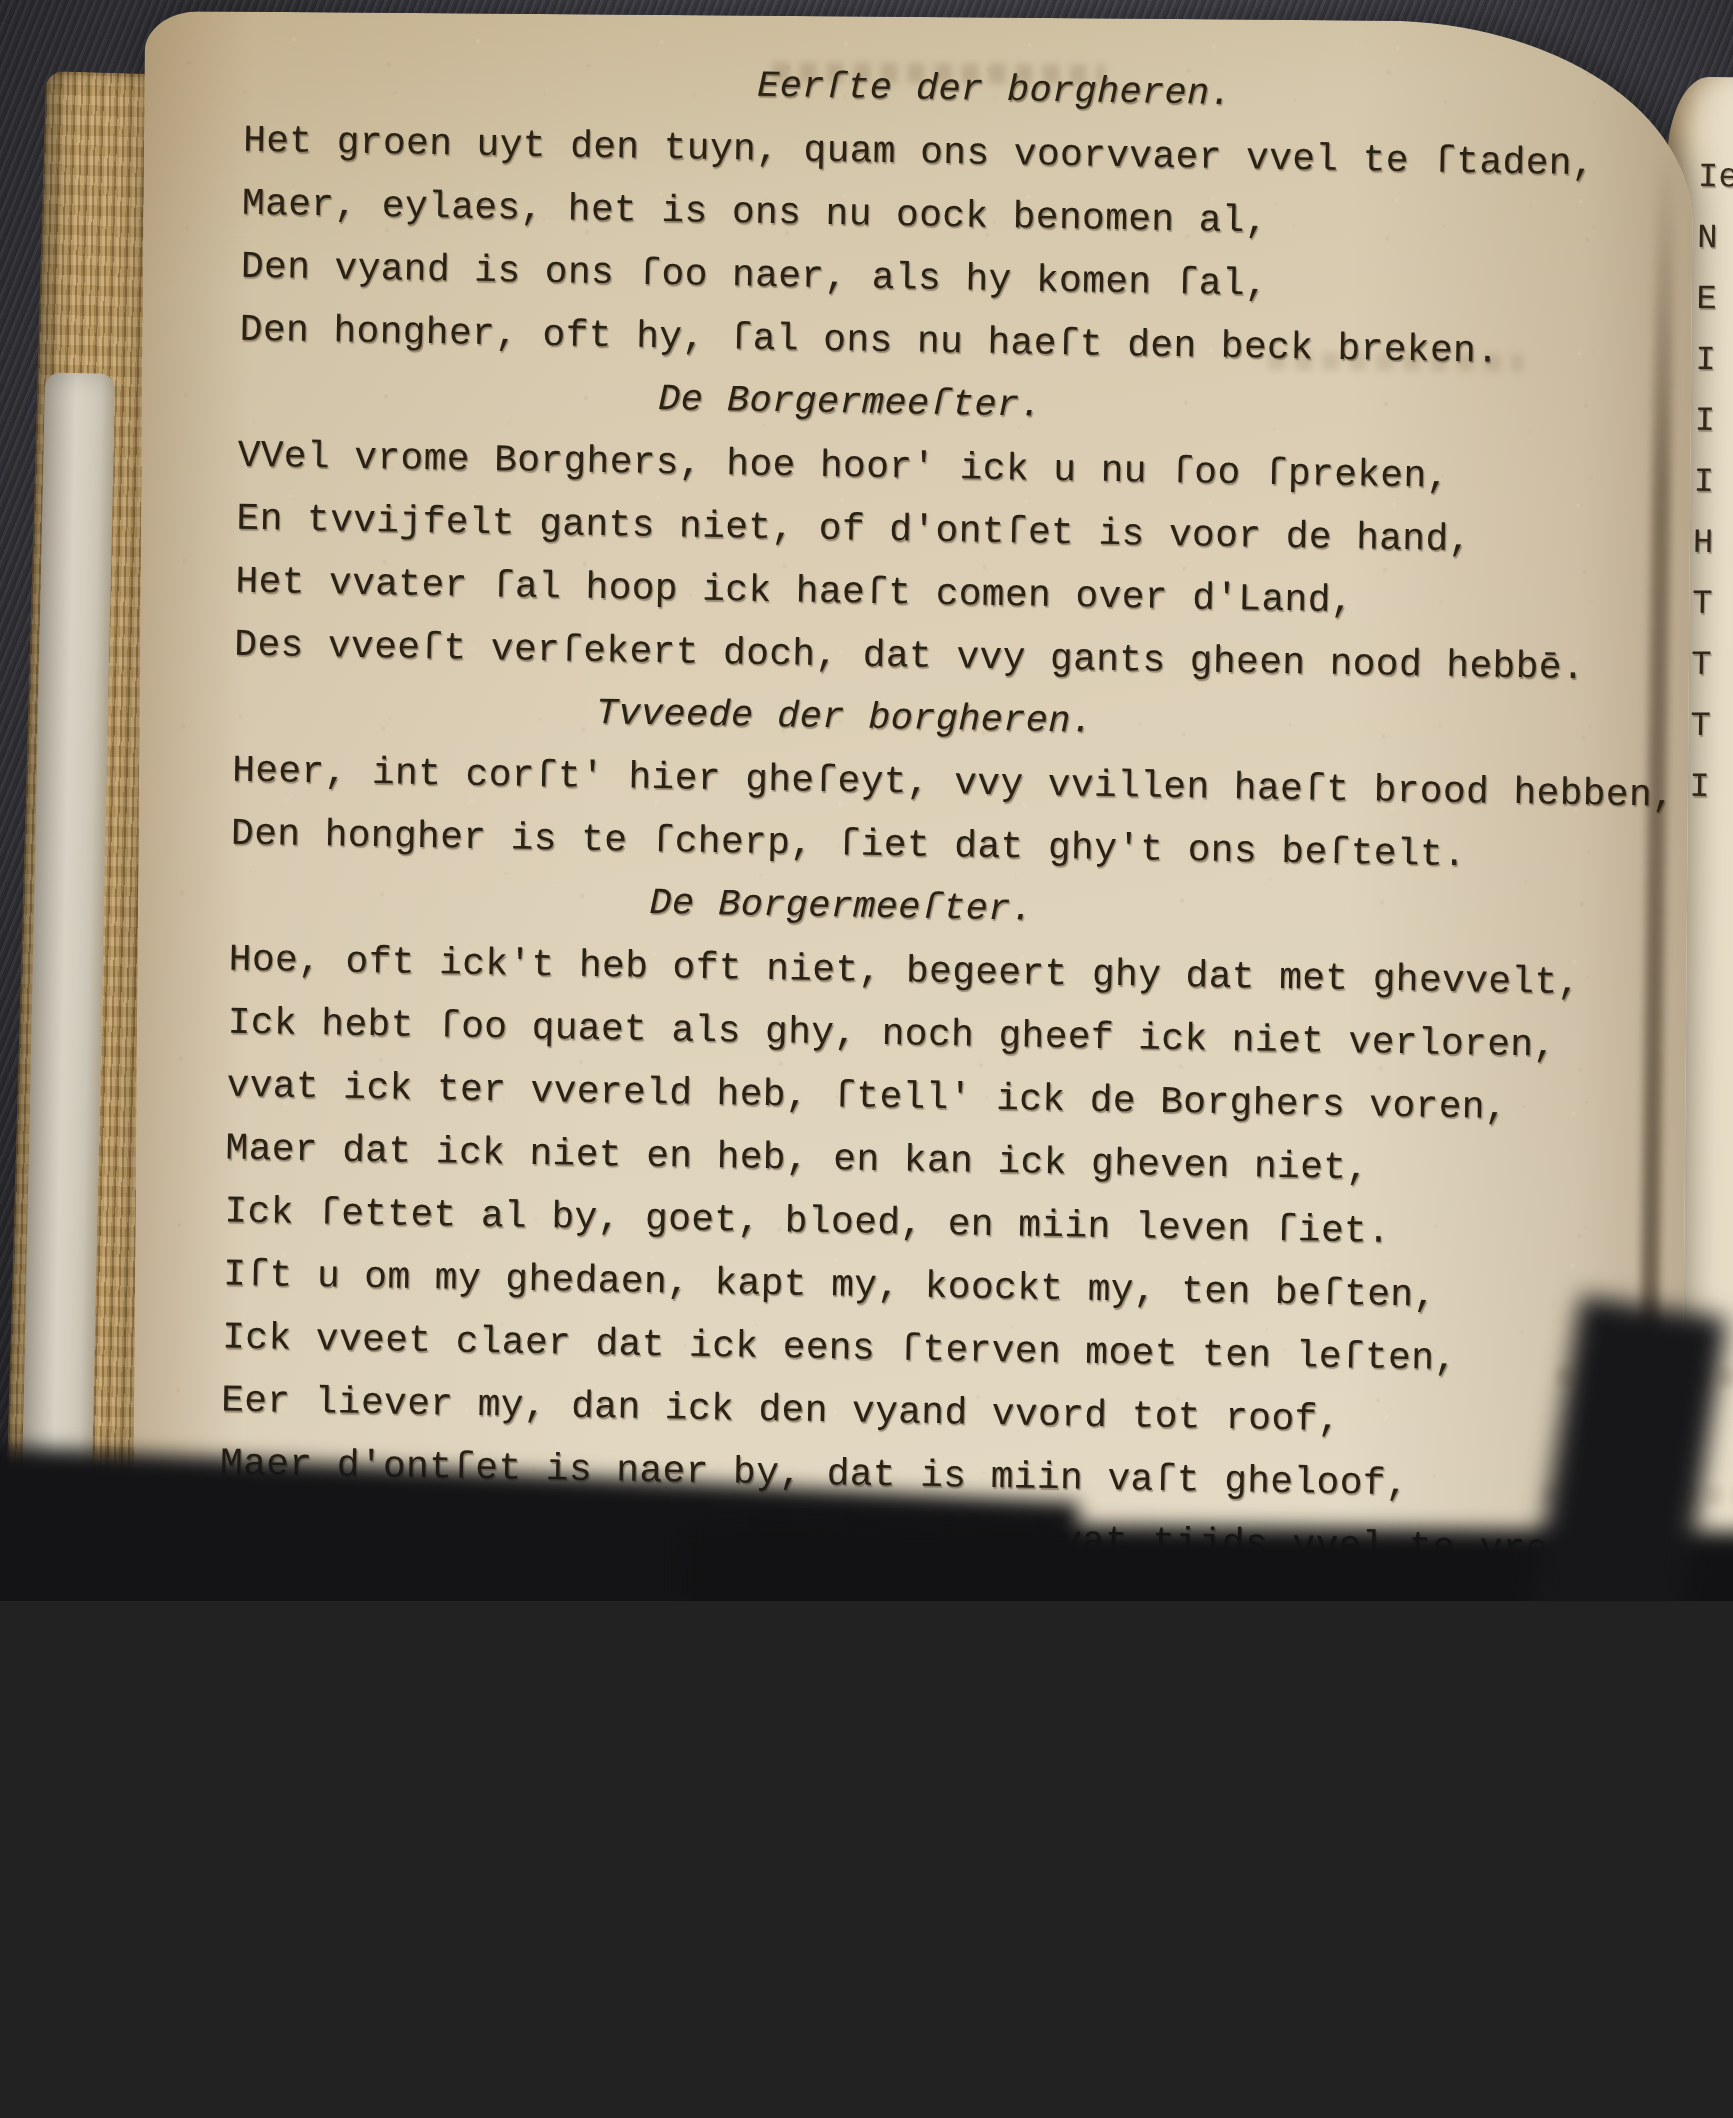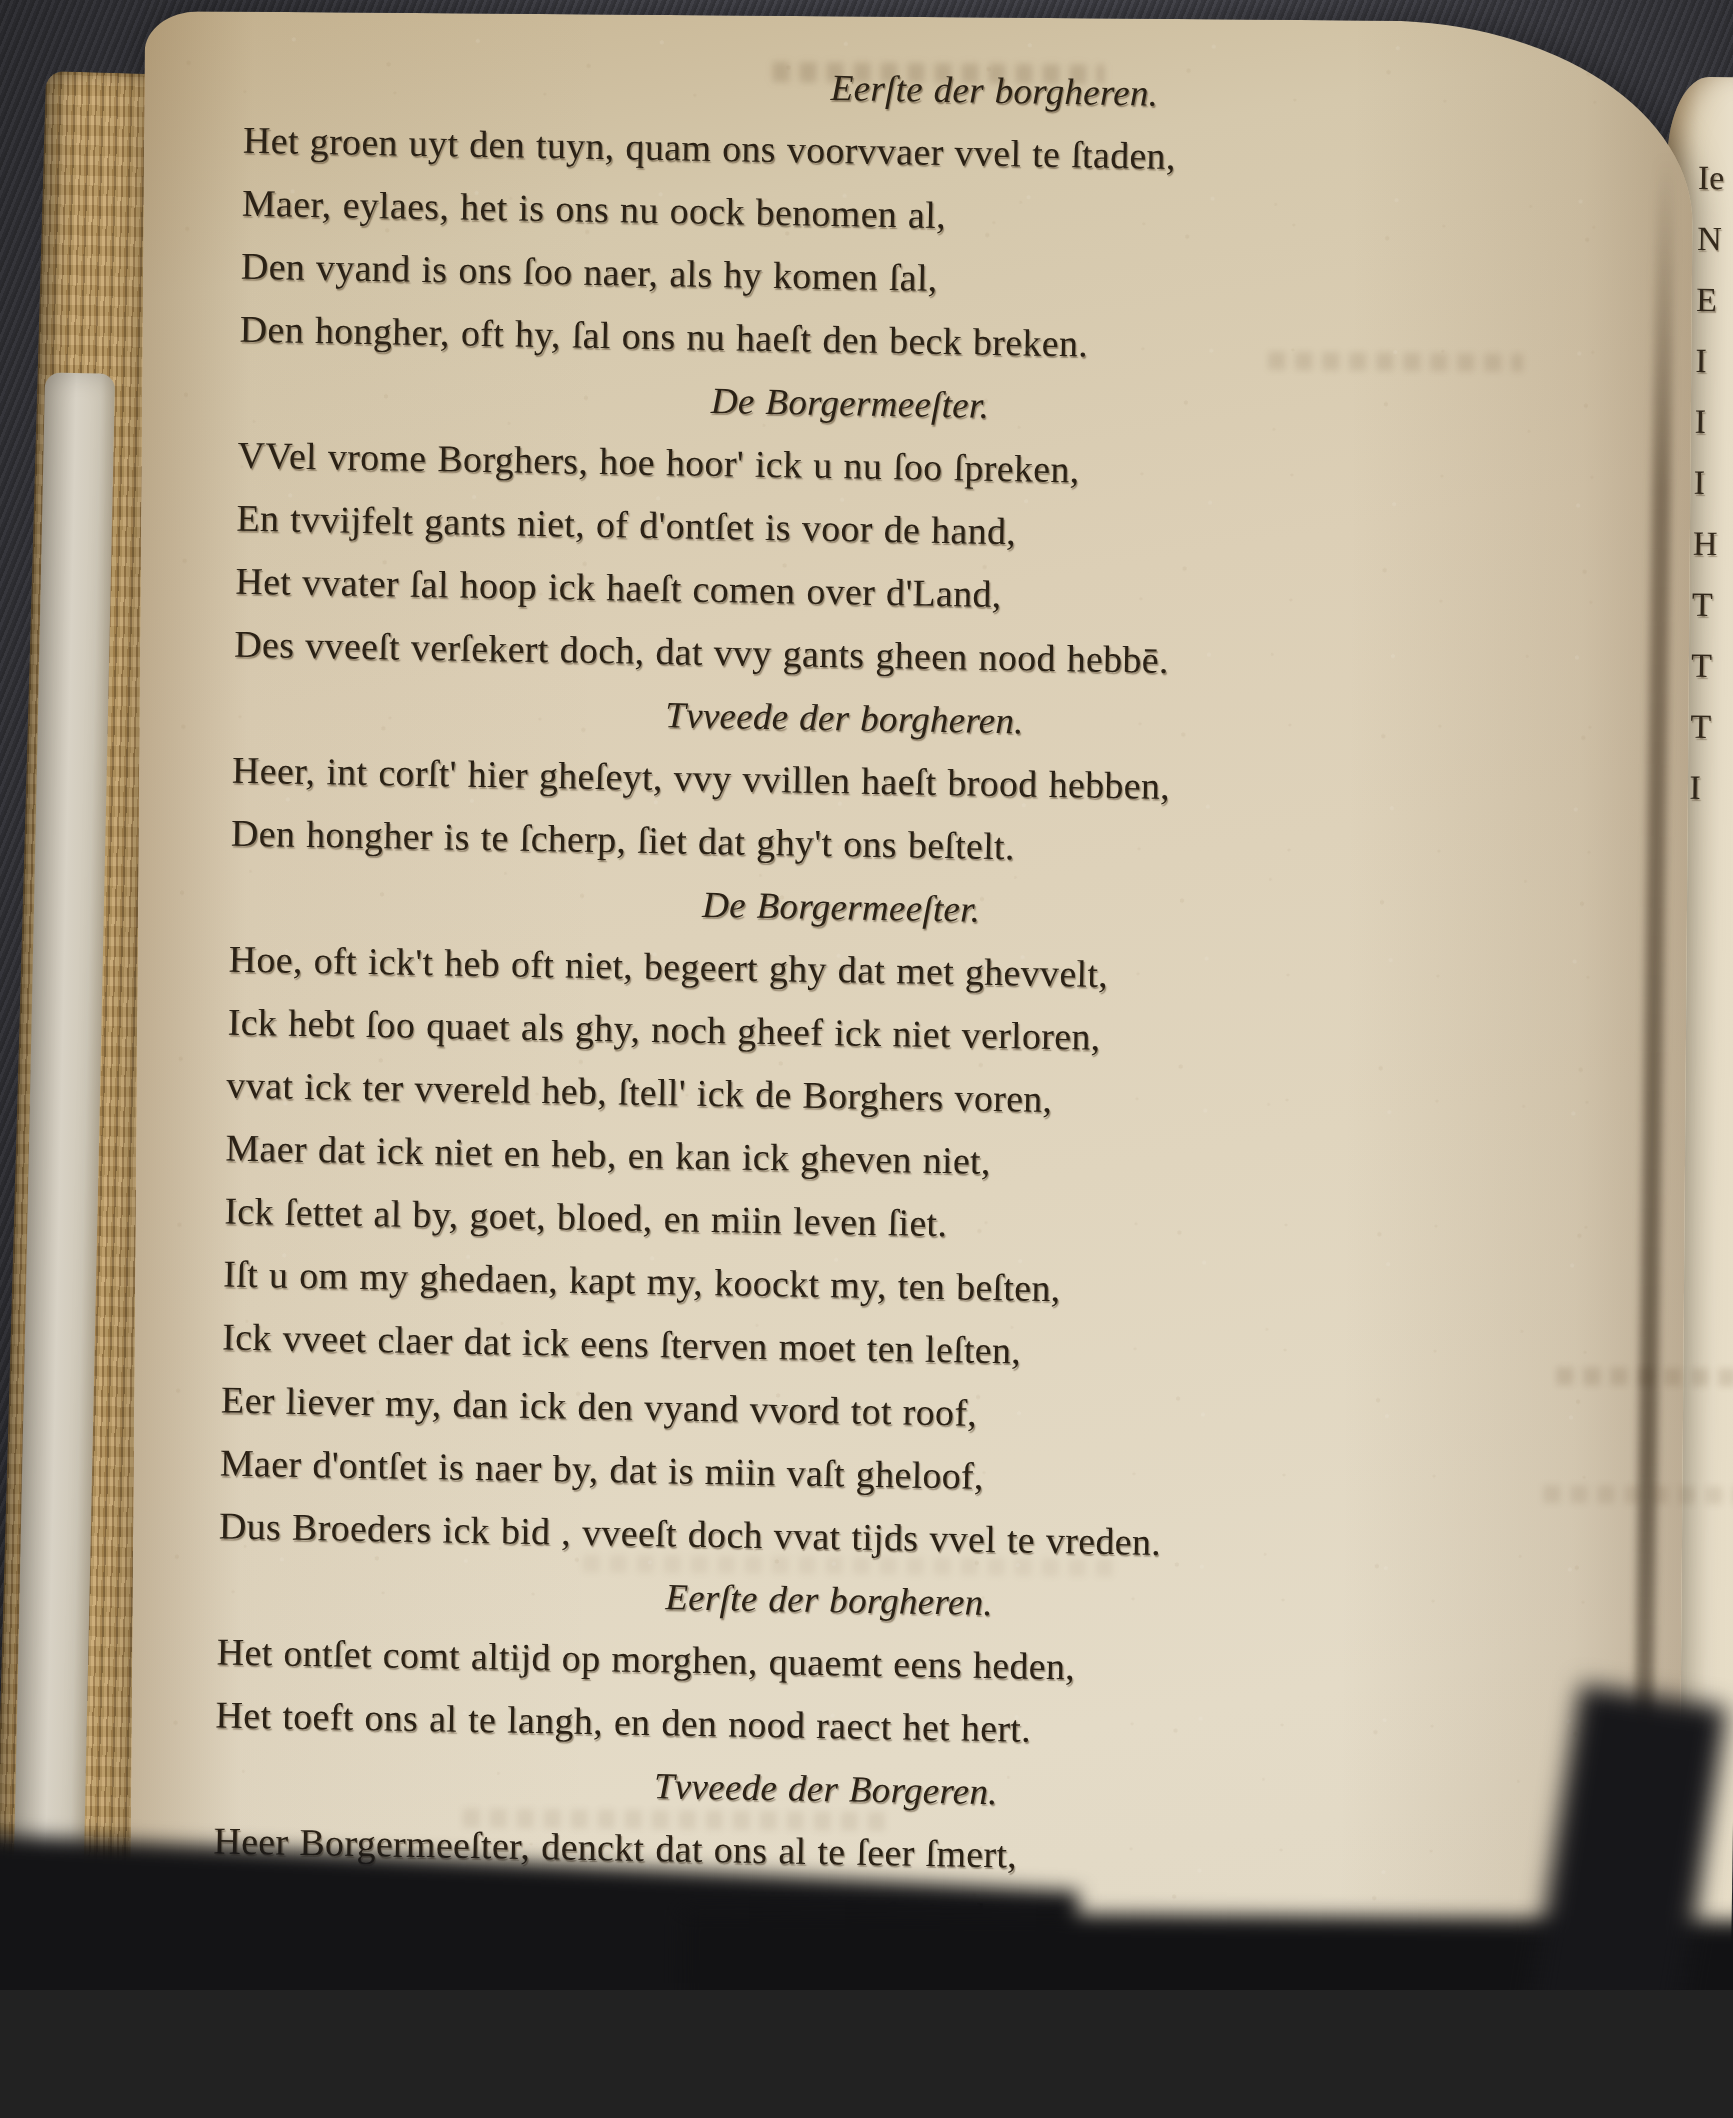--- a/index.html
+++ b/index.html
@@ -1,21 +1,21 @@
 <!DOCTYPE html>
 <html style="font-size:9.5px"><head>
 <meta charset="utf-8">
 <style>
   html,body{margin:0;padding:0;background:#222;}
   #canvas{
-    position:relative;width:1733px;height:1990px;overflow:hidden;
+    position:relative;width:1733px;height:1601px;overflow:hidden;
     background:
       radial-gradient(ellipse at 55% 35%, rgba(255,255,255,0.05) 0%, rgba(0,0,0,0.0) 45%, rgba(0,0,0,0.5) 100%),
       repeating-linear-gradient(112deg,#36363b 0 2.4px,#47474e 2.4px 5.3px,#3b3b41 5.3px 7.7px);
-    font-family:Liberation Serif, serif;
+    font-family:Liberation Mono, monospace;
   }
 
   
   .facing-page{
     position:absolute;right:-10.7px;top:77px;width:89px;height:1914px;
     transform:rotate(0.8deg);
     background:linear-gradient(90deg,#cbb econ 0%,#e2d6bd 30%,#e9dfc9 100%);
     background:linear-gradient(90deg,#c9b795 0%,#e0d4ba 35%,#e8decা 70%,#e6dcc6 100%);
     background:linear-gradient(90deg,#c9b795 0%,#e0d4ba 35%,#e8dec8 70%,#e6dcc6 100%);
     border-top-left-radius:41px 83px;

